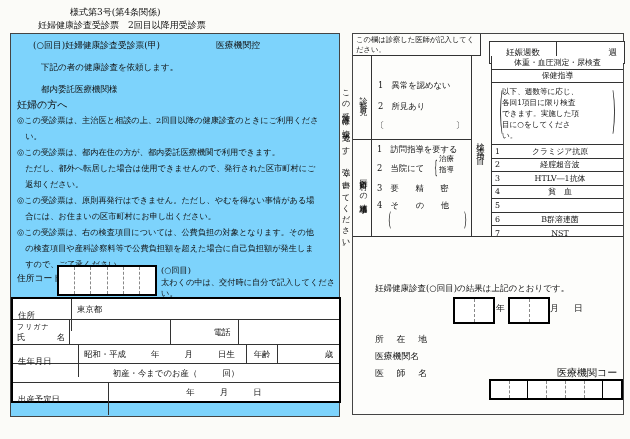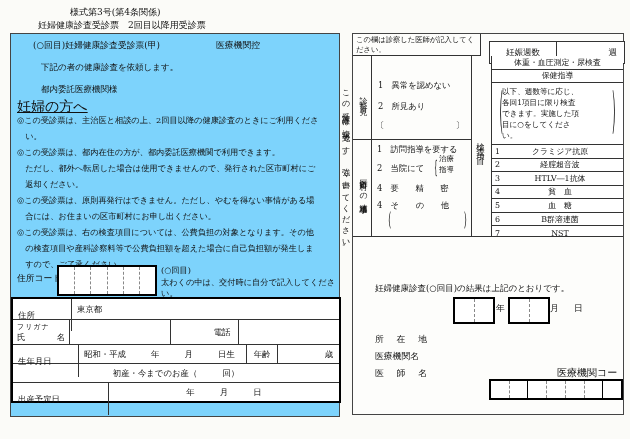--- a/index.html
+++ b/index.html
@@ -16,21 +16,21 @@
   
   #style-no{left:30px;top:6px;font-size:9px;margin-left:40px;}
   #form-title{left:38px;top:19px;font-size:9px;}
 
   
   #left-panel{left:10px;top:33px;width:328px;height:382px;border:1px solid #444;background:#7dd3fc;}
   .lp-head-title{left:22px;top:6px;font-size:8.8px;}
   .lp-copy{left:205px;top:6px;font-size:8.8px;}
   .lp-request{left:30px;top:28px;font-size:8.5px;}
   .lp-addressee{left:30px;top:50px;font-size:8.5px;}
-  .lp-notes-head{left:6px;top:64px;font-size:14px;text-decoration:underline;}
+  .lp-notes-head{left:6px;top:64px;font-size:10px;}
   .lp-notes{left:6px;top:78px;width:316px;font-size:8.2px;line-height:16px;}
   .lp-notes p{margin:0;}
   .lp-code-label{left:6px;top:239px;font-size:8.8px;}
   .lp-code-box{left:46px;top:231px;width:96px;height:27px;border:2px solid #000;display:flex;background:#fff;}
   .code-cell{flex:1;border-left:1px dashed #888;}
   .code-cell:first-child{border-left:none;}
   .cc-solid{border-left:1px solid #000 !important;}
   .lp-fillnote1{left:150px;top:231px;font-size:8.2px;}
   .lp-fillnote2{left:150px;top:243px;font-size:8.2px;}
 
@@ -198,21 +198,21 @@
     <div class="abs sec-contact">
       <div class="labcol">
           <span class="vlab ls0">区市町村への連絡事項</span>
         </div>
       <div class="sec-content">
         <div class="abs ci1">1　訪問指導を要する</div>
         <div class="abs ci2">2　当院にて</div>
         <span class="abs ci-brace">｛</span>
         <div class="abs ci-opt1">治療</div>
         <div class="abs ci-opt2">指導</div>
-        <div class="abs ci3">4　要　　精　　密</div>
+        <div class="abs ci3">3　要　　精　　密</div>
         <div class="abs ci4">4　そ　　の　　他</div>
         <span class="abs ci-par-o">（</span>
         <span class="abs ci-par-c">）</span>
       </div>
     </div>
 
     <div class="abs examlab">
       <span class="vlab">検査項目</span>
     </div>
 
@@ -239,21 +239,20 @@
       <div class="itm-row">
         <div class="itm-no">3</div>
         <div class="itm-nm">HTLV―1抗体</div>
       </div>
       <div class="itm-row">
         <div class="itm-no">4</div>
         <div class="itm-nm">貧　血</div>
       </div>
       <div class="itm-row">
         <div class="itm-no">5</div>
-        <div class="itm-nm">血　糖</div>
       </div>
       <div class="itm-row">
         <div class="itm-no">6</div>
         <div class="itm-nm">B群溶連菌</div>
       </div>
       <div class="itm-row">
         <div class="itm-no">7</div>
         <div class="itm-nm">NST</div>
       </div>
     </div>

